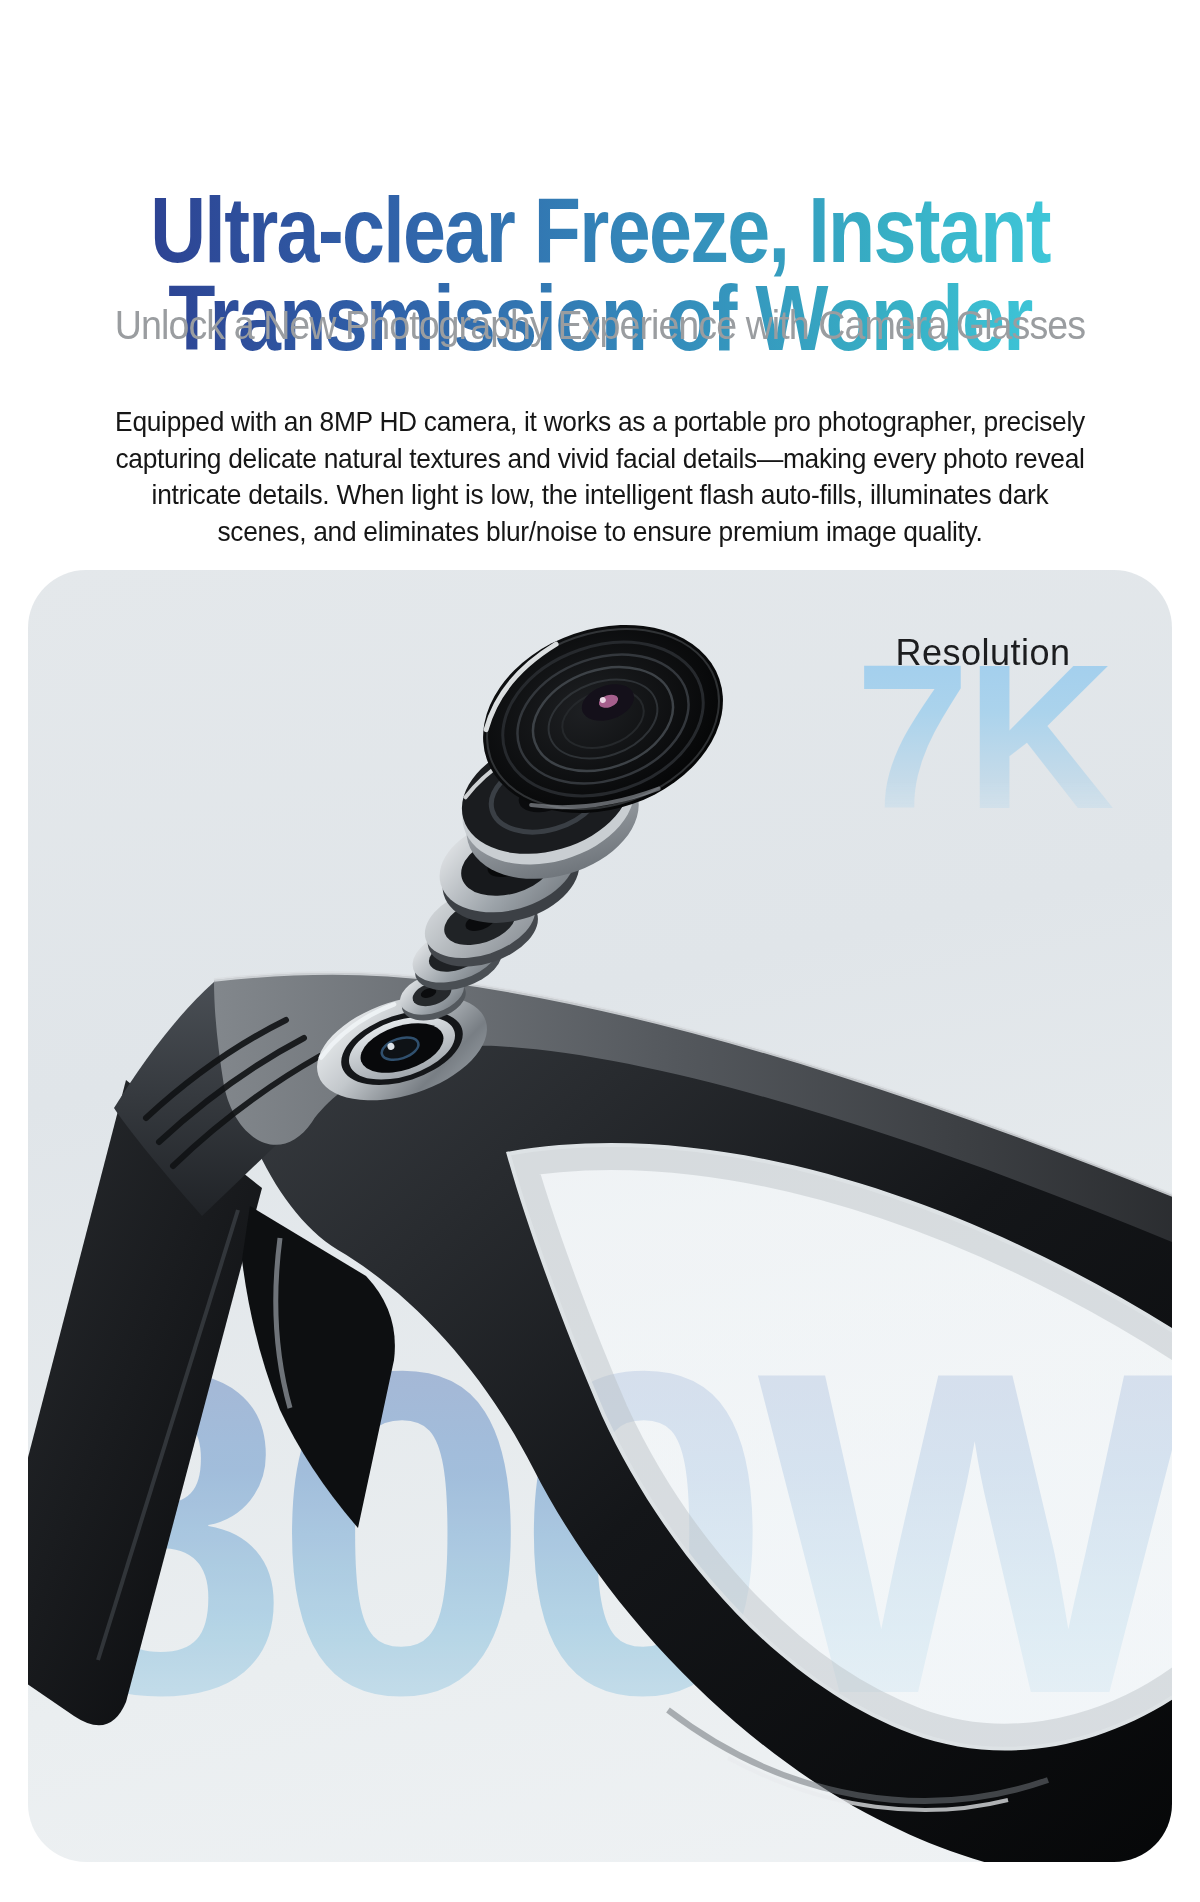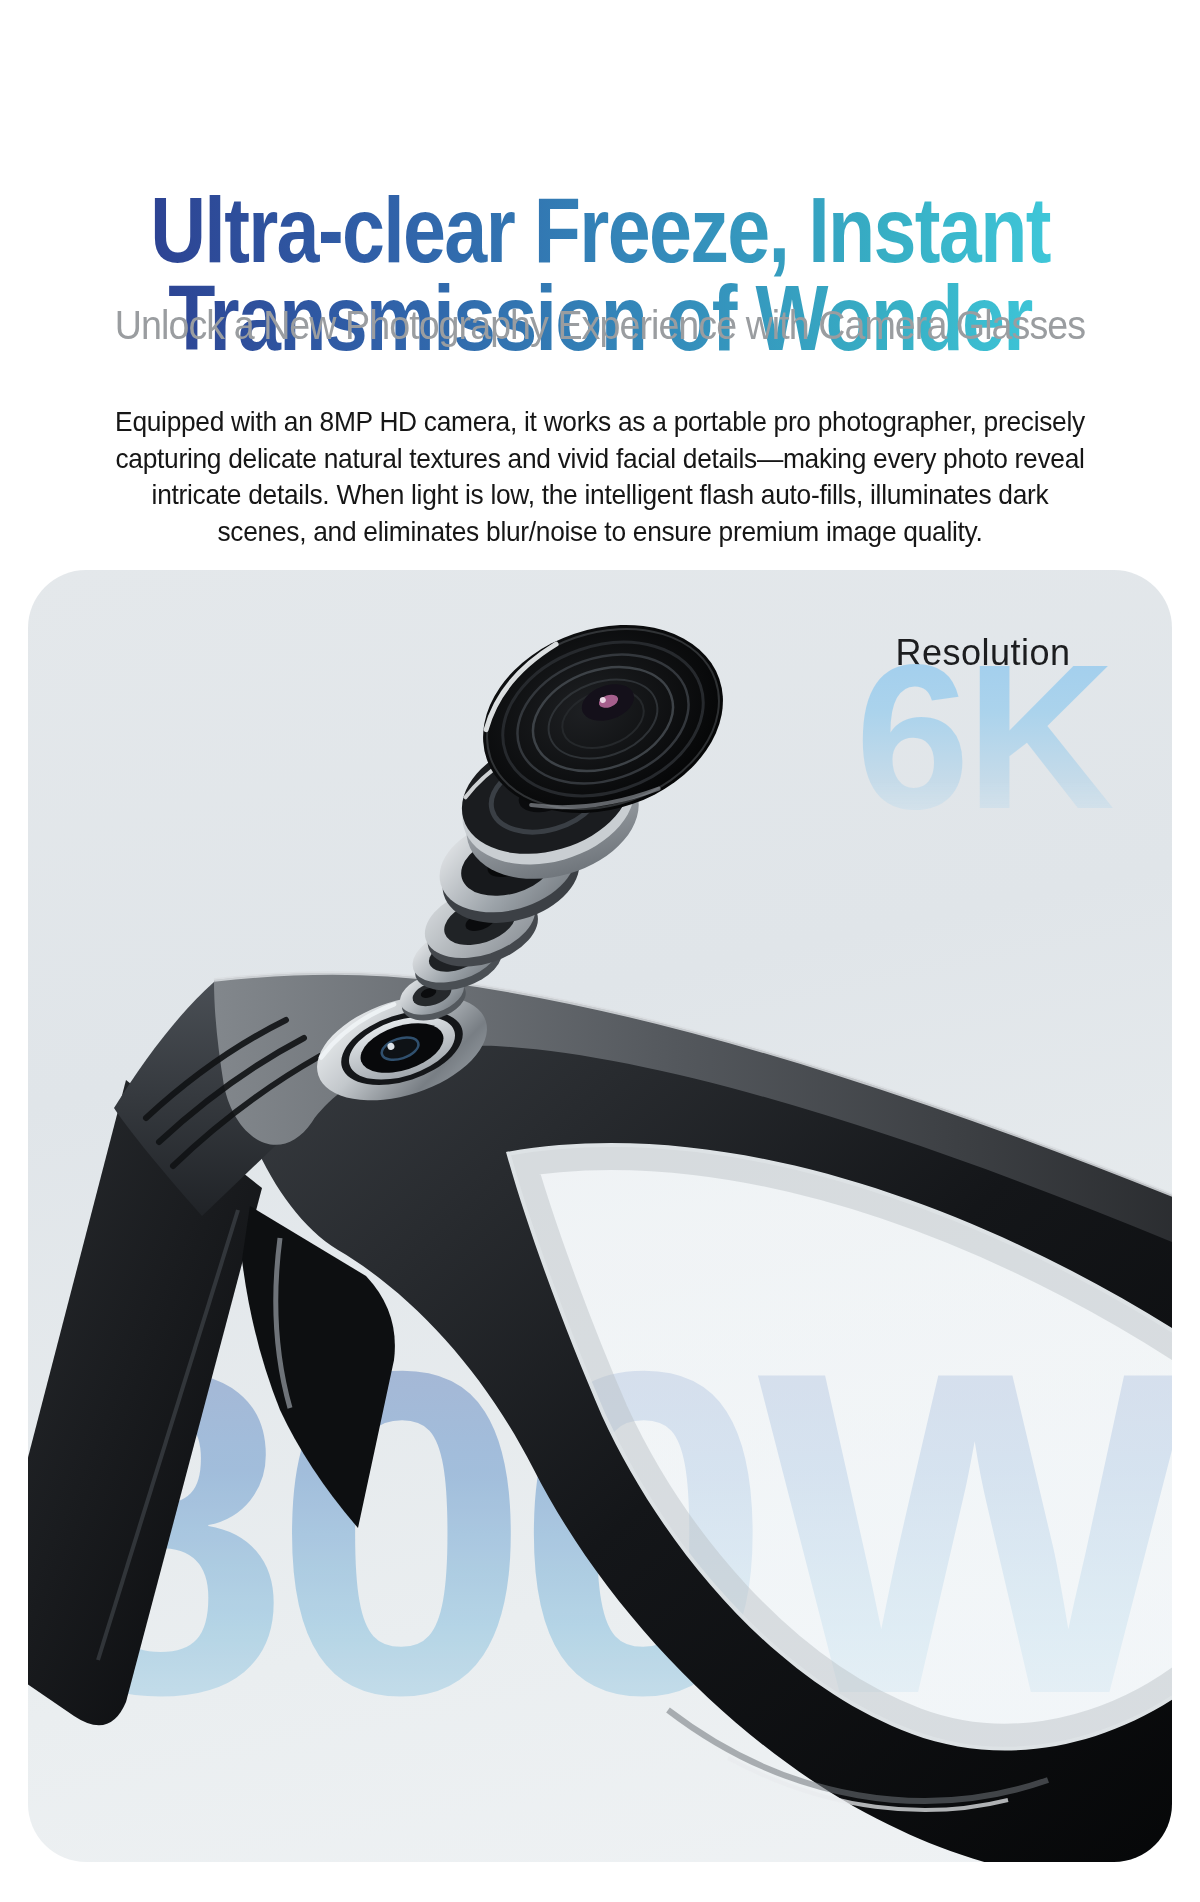--- a/index.html
+++ b/index.html
@@ -258,16 +258,16 @@
           <ellipse cx="11" cy="-15" rx="10" ry="6" fill="#a55f8c"></ellipse>
           <circle cx="6" cy="-18" r="3" fill="#ecd9e6"></circle>
           <ellipse rx="119" ry="86" fill="none" stroke="#55595e" stroke-width="2" opacity="0.5"></ellipse>
           <path d="M -114,-28 Q -84,-72 -20,-86" stroke="#f1f4f5" stroke-width="5" stroke-linecap="round" fill="none" opacity="0.9"></path>
           <path d="M -96,58 Q -40,86 30,84" stroke="#9ca2a8" stroke-width="4" stroke-linecap="round" fill="none" opacity="0.6"></path>
         </g>
       </g>
     </svg>
 
     <div class="spec-label">Resolution</div>
-    <div class="spec-value">6K</div>
+    <div class="spec-value">7K</div>
   </div>
 
 </div>
 
 </body></html>

